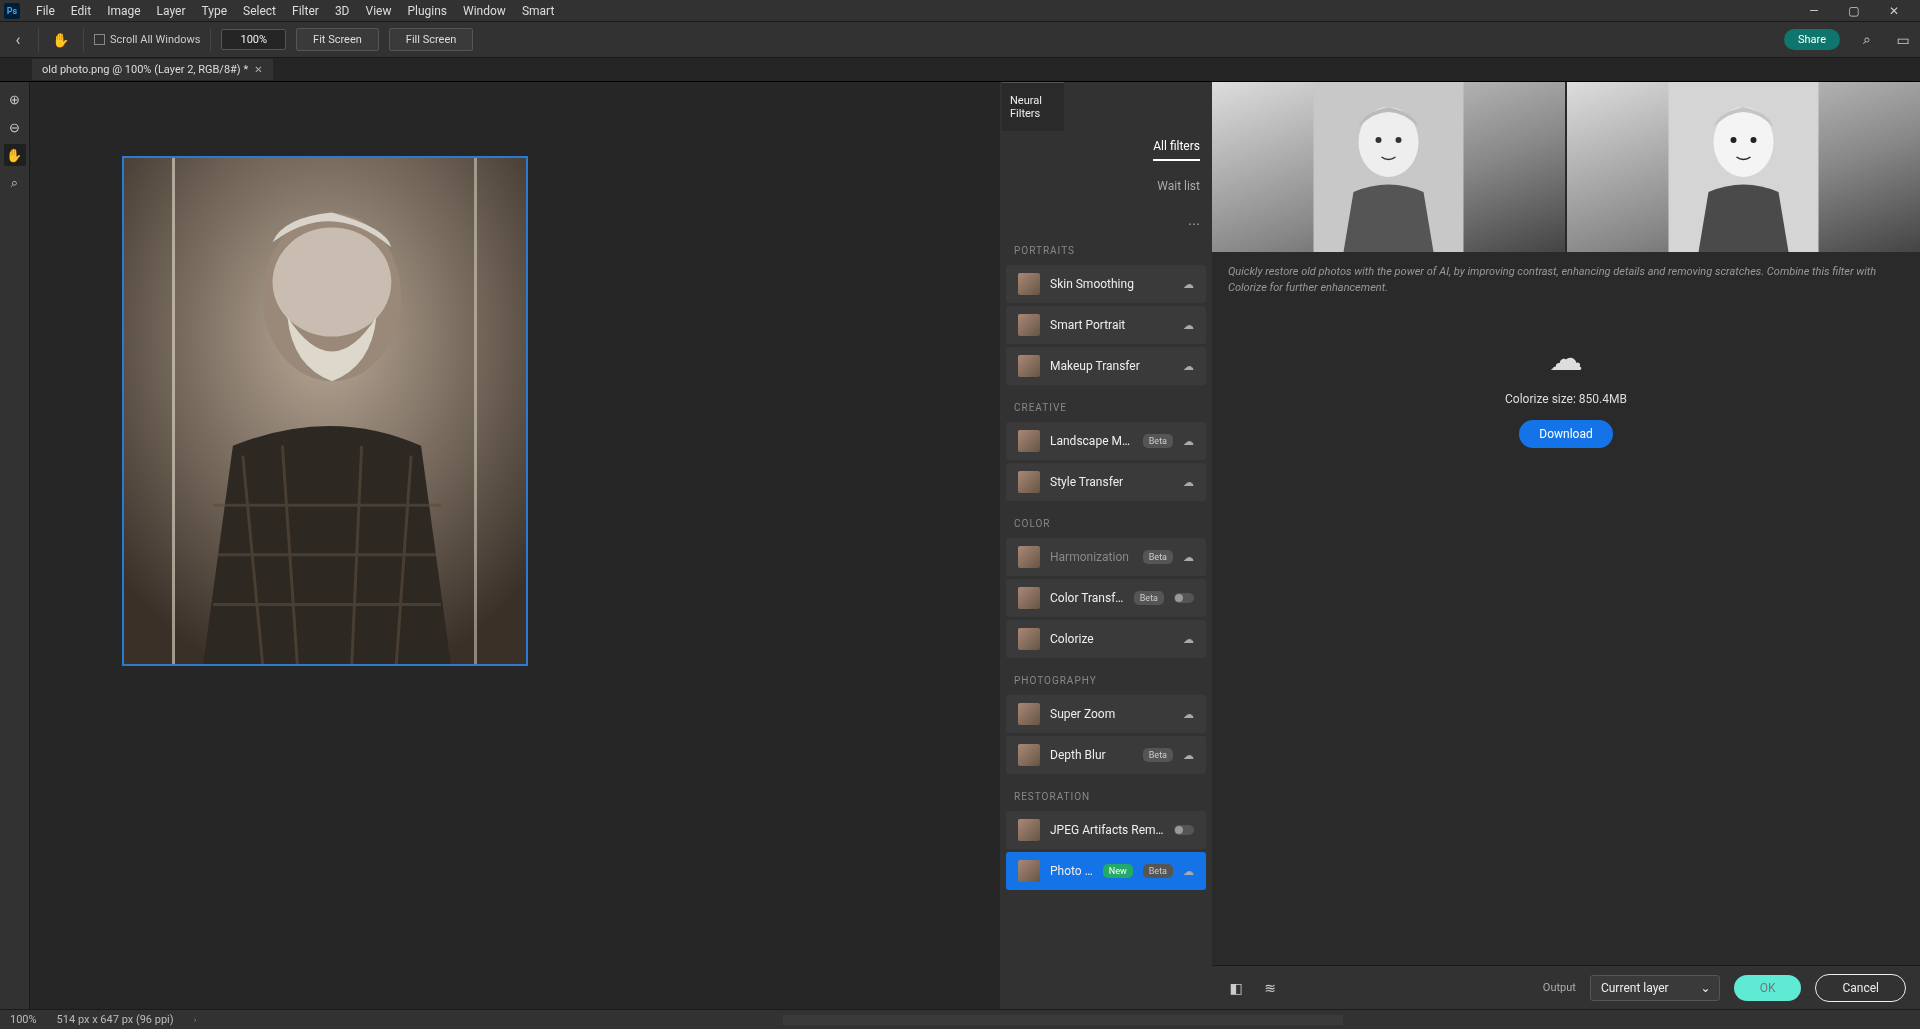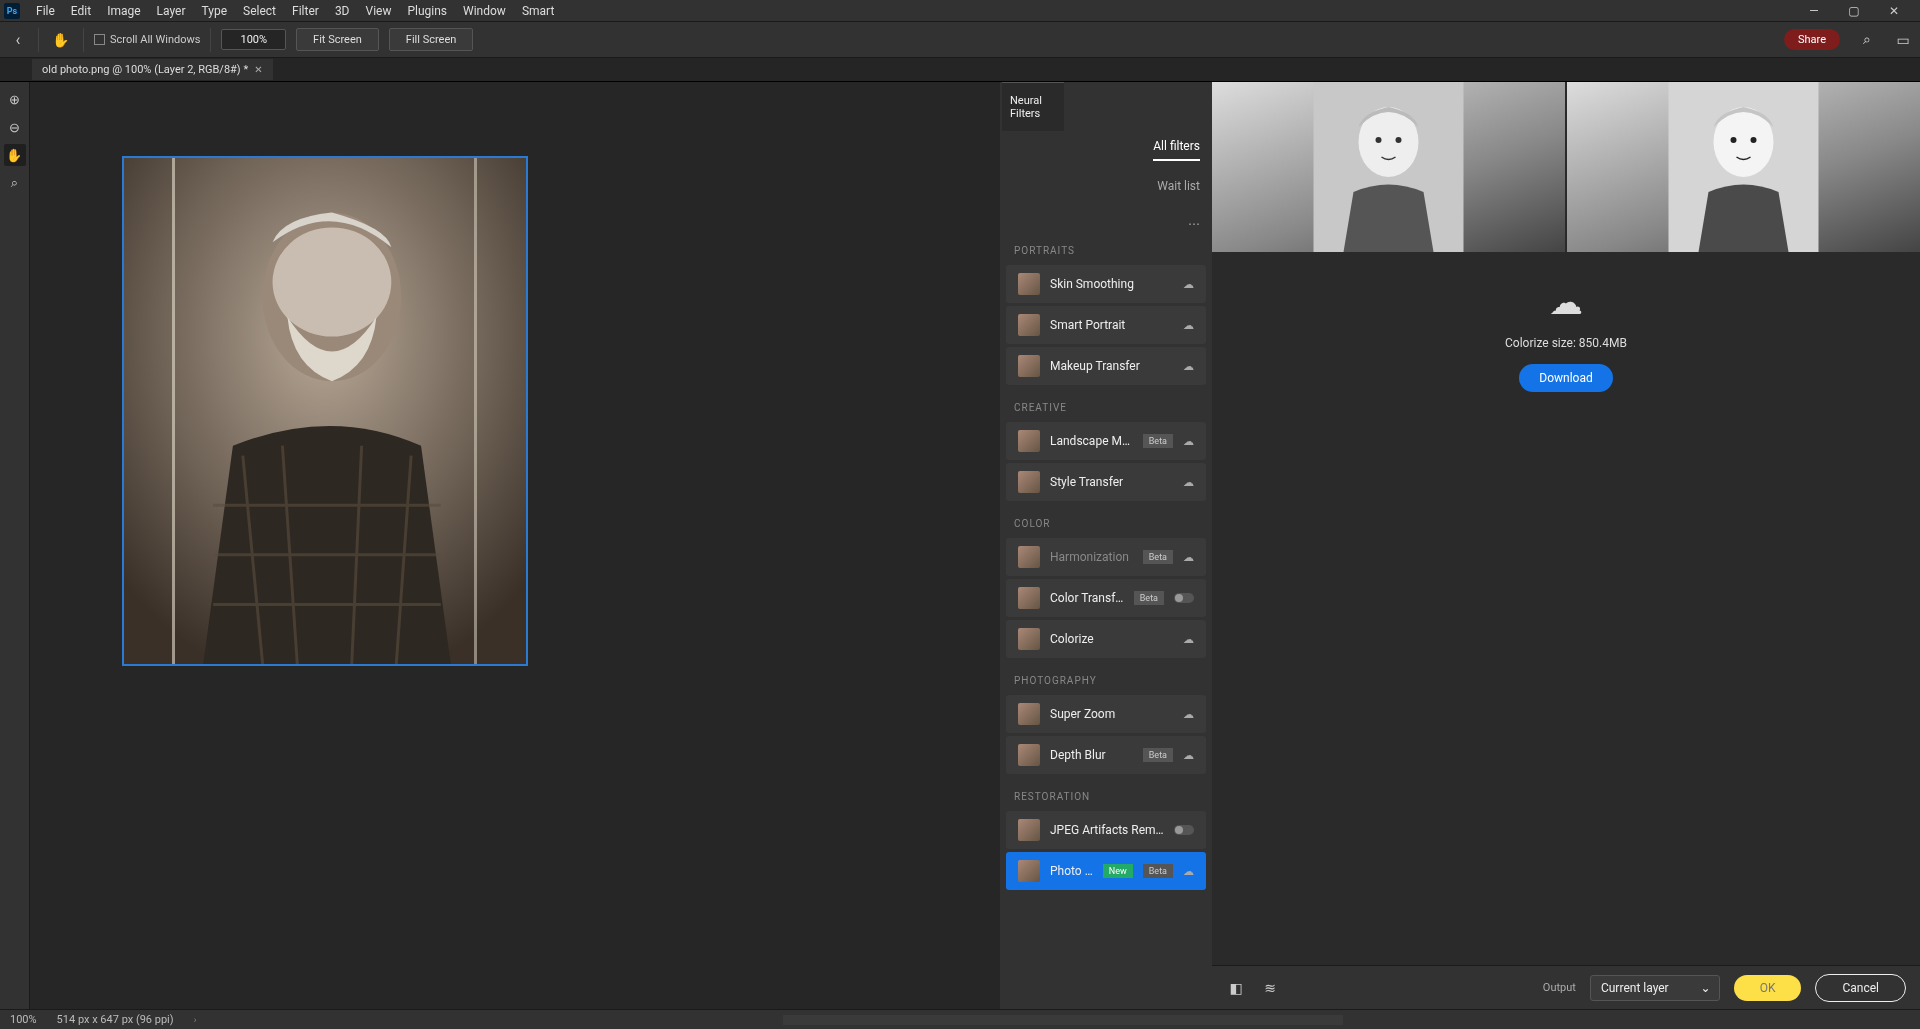--- a/index.html
+++ b/index.html
@@ -14,21 +14,21 @@
 
 
 .optbar { height:36px; background:#323232; display:flex; align-items:center; padding:0 8px; gap:10px; border-bottom:1px solid #1a1a1a;}
 .nav-back { width:20px; height:20px; display:flex; align-items:center; justify-content:center; font-size:16px; color:#ccc;}
 .hand-ic { width:24px; height:24px; display:flex; align-items:center; justify-content:center; font-size:14px;}
 .optbar .divider { width:1px; height:24px; background:#444;}
 .chk { display:flex; align-items:center; gap:5px; font-size:11px; color:#ccc;}
 .chk .box { width:11px; height:11px; border:1px solid #888;}
 .zoom-field { background:#252525; border:1px solid #555; padding:3px 18px; font-size:11px; color:#eee; border-radius:2px;}
 .opt-btn { background:#3a3a3a; border:1px solid #555; padding:4px 16px; font-size:11px; color:#ddd; border-radius:2px;}
-.share-btn { margin-left:auto; background:#7f1d1d; color:#fff; padding:4px 14px; border-radius:14px; font-size:11px;}
+.share-btn { margin-left:auto; background:#0f766e; color:#fff; padding:4px 14px; border-radius:14px; font-size:11px;}
 .topright-ic { width:18px; height:18px; margin-left:8px; color:#ccc; font-size:14px; display:flex; align-items:center; justify-content:center;}
 
 
 .tabstrip { height:24px; background:#252525; display:flex; align-items:center; border-bottom:1px solid #000;padding-left:32px;}
 .doc-tab { padding:4px 10px; font-size:11px; color:#ddd; background:#323232; display:flex; align-items:center; gap:6px;}
 .doc-tab .x { font-size:10px; color:#aaa;}
 
 
 .main { flex:1; display:flex; overflow:hidden;}
 .toolbar-left { width:30px; background:#323232; display:flex; flex-direction:column; align-items:center; padding-top:6px; gap:6px; border-right:1px solid #1a1a1a;}
@@ -46,21 +46,21 @@
 .nf-subtabs { display:flex; align-items:flex-end; padding:8px 12px 0; gap:18px;flex-direction:column;}
 .nf-subtabs .st { font-size:12px; color:#aaa; padding-bottom:6px;}
 .nf-subtabs .st.active { color:#fff; border-bottom:2px solid #fff;}
 .nf-subtabs .more { margin-left:auto; color:#aaa;}
 .nf-section-h { font-size:10px; letter-spacing:1px; color:#888; padding:14px 14px 6px; text-transform:uppercase;}
 .nf-item { display:flex; align-items:center; padding:8px 12px; background:#3a3a3a; margin:3px 6px; border-radius:3px; gap:10px;}
 .nf-item.sel { background:#1473e6;}
 .nf-item .thumb { width:22px; height:22px; background:linear-gradient(135deg,#a87,#654); border-radius:2px;}
 .nf-item .nm { font-size:12px; color:#eee; flex:1; white-space:nowrap; overflow:hidden; text-overflow:ellipsis;}
 .nf-item.dim .nm { color:#888;}
-.badge { font-size:9px; padding:2px 6px; border-radius:0; background:#555; color:#ccc;}
+.badge { font-size:9px; padding:2px 6px; border-radius:5px; background:#555; color:#ccc;}
 .badge.new { background:#2a6; color:#fff;}
 .cloud-ic { font-size:11px; color:#aaa;}
 .toggle { width:20px; height:10px; border-radius:5px; background:#555; position:relative;}
 .toggle::after{content:"";position:absolute;width:8px;height:8px;border-radius:50%;background:#999;top:1px;left:1px;}
 
 .detail-pane { flex:1; background:#2a2a2a; display:flex; flex-direction:column; padding:0;}
 .preview-row { display:flex; gap:2px; padding:0;}
 .preview-img { flex:1; height:170px; background:linear-gradient(160deg,#ddd,#888 60%,#444); position:relative;}
 .preview-img svg{position:absolute;inset:0;width:100%;height:100%;}
 .desc { font-size:11px; font-style:italic; color:#999; padding:12px 16px; line-height:1.45;}
@@ -69,21 +69,21 @@
 .dl-size { font-size:12px; color:#ddd;}
 .dl-btn { background:#1473e6; color:#fff; padding:7px 20px; border-radius:16px; font-size:12px;}
 
 
 .panel-bottom { height:44px; margin-top:auto; display:flex; align-items:center; padding:0 14px; gap:14px; border-top:1px solid #1a1a1a; background:#323232;}
 .pb-ic { width:20px; height:20px; color:#ccc; font-size:14px; display:flex; align-items:center; justify-content:center;}
 .pb-spacer { flex:1;}
 .pb-label { font-size:11px; color:#aaa;}
 .pb-select { background:#3a3a3a; border:1px solid #555; padding:5px 50px 5px 10px; font-size:12px; color:#eee; border-radius:3px; position:relative;}
 .pb-btn { padding:6px 26px; border-radius:16px; font-size:12px;}
-.pb-btn.ok { background:#fde047; color:#777;}
+.pb-btn.ok { background:#5eead4; color:#777;}
 .pb-btn.cancel { border:1px solid #eee; color:#eee;}
 
 
 .statusbar { height:20px; background:#323232; display:flex; align-items:center; padding:0 10px; font-size:11px; color:#bbb; border-top:1px solid #1a1a1a; gap:20px;}
 .statusbar .chev{font-size:9px;color:#888;}
 .sb-scroll{width:560px;height:10px;background:#3a3a3a;margin-left:auto;margin-right:auto;}
 
 .nf-scroll{flex:1;overflow:hidden;}
 </style>
 </head>
@@ -286,20 +286,21 @@
               <rect width="150" height="170" fill="#d5d5d5"></rect>
               <ellipse cx="75" cy="60" rx="30" ry="35" fill="#f4f4f4"></ellipse>
               <path d="M45 45 Q75 15 105 45 Q100 30 75 25 Q50 30 45 45" fill="#c5c5c5"></path>
               <path d="M30 170 L40 110 Q75 95 110 110 L120 170 Z" fill="#4a4a4a"></path>
               <ellipse cx="65" cy="58" rx="3" ry="3" fill="#222"></ellipse>
               <ellipse cx="85" cy="58" rx="3" ry="3" fill="#222"></ellipse>
               <path d="M68 75 Q75 80 82 75" stroke="#222" fill="none" stroke-width="1.5"></path>
             </svg>
         </div>
       </div>
+      <div class="desc">Quickly restore old photos with the power of AI, by improving contrast, enhancing details and removing scratches. Combine this filter with Colorize for further enhancement.</div>
       <div class="dl-block">
         <div class="dl-cloud">☁</div>
         <div class="dl-size">Colorize size: 850.4MB</div>
         <div class="dl-btn">Download</div>
       </div>
 
       <div class="panel-bottom">
         <div class="pb-ic">◧</div>
         <div class="pb-ic">≋</div>
         <div class="pb-spacer"></div>

